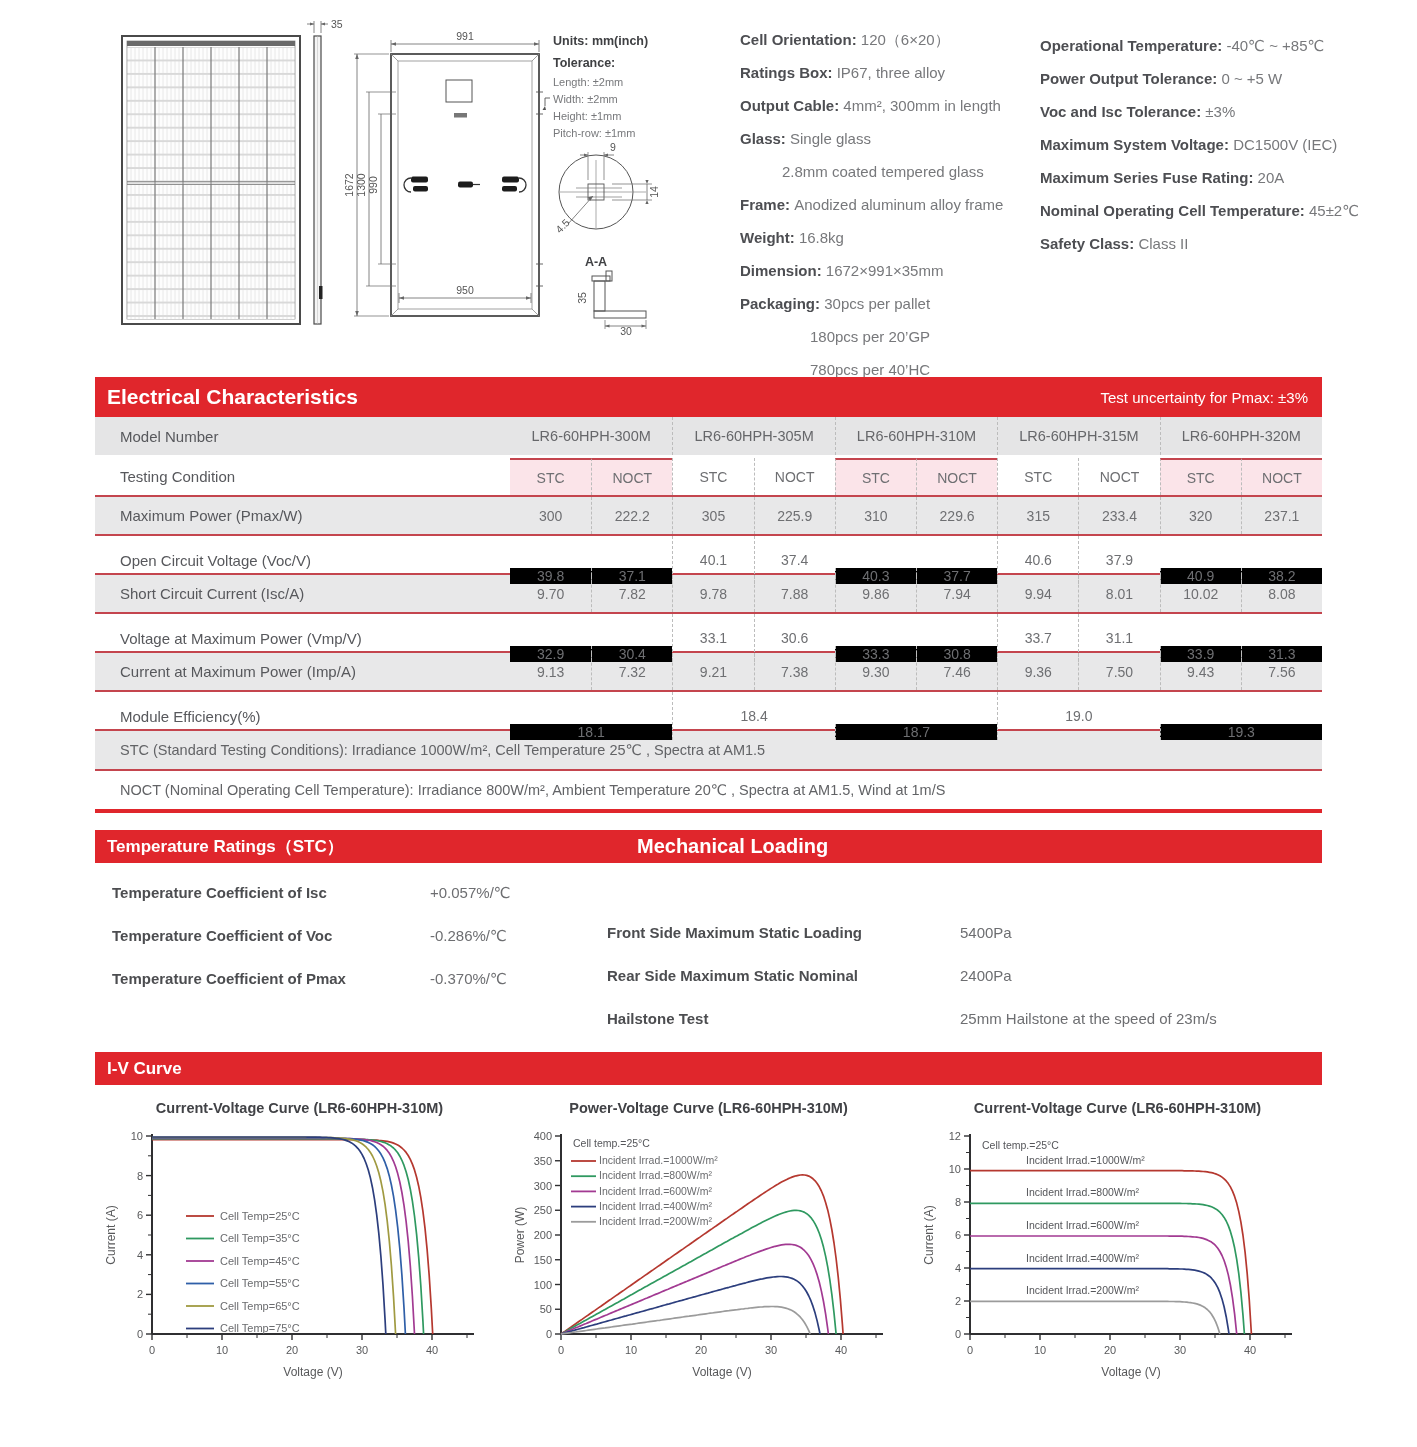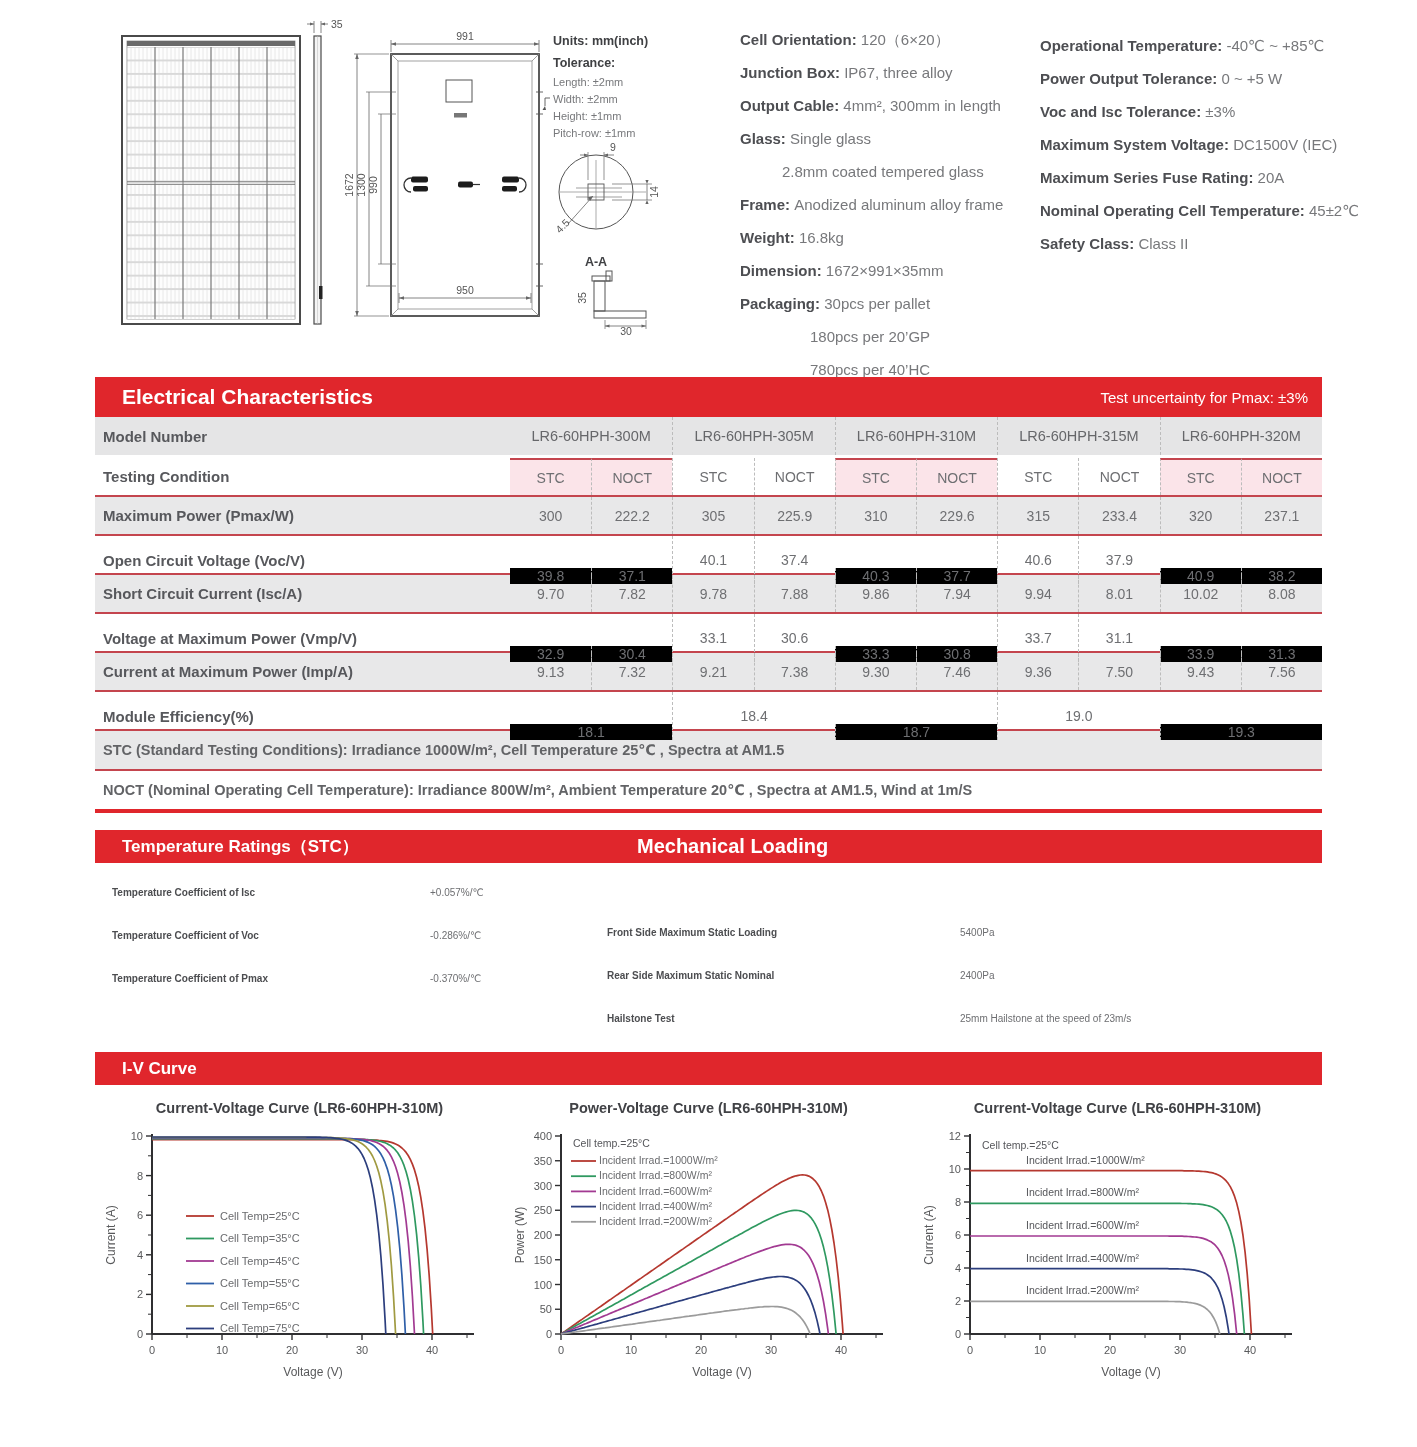--- a/index.html
+++ b/index.html
@@ -15,51 +15,51 @@
 
   
   .spec-col{position:absolute;font-size:15px;line-height:20px;}
   .spec-line{margin-bottom:13px;color:#77787b;}
   .spec-line b{color:#4d4e52;font-weight:bold;}
   .spec-line.ind1{margin-left:42px;}
   .spec-line.ind2{margin-left:70px;}
 
   
   .red-bar{background:#e0262c;color:#fff;display:flex;align-items:center;position:relative;}
-  .red-bar .bar-title{font-weight:bold;padding-left:27px;}
+  .red-bar .bar-title{font-weight:bold;padding-left:12px;}
   .bar-big{height:40px;}
   .bar-big .bar-title{font-size:21px;}
   .bar-small{height:33px;}
   .bar-small .bar-title{font-size:17px;}
   .bar-note{position:absolute;right:14px;font-size:15px;}
   .bar-title2{position:absolute;left:542px;font-weight:bold;font-size:20px;}
 
   
   #electrical{position:absolute;left:95px;top:377px;width:1227px;}
   .t-row{display:grid;grid-template-columns:415px repeat(10,1fr);align-items:stretch;}
   .t-row.merged{grid-template-columns:415px repeat(5,1fr);}
   .t-row.single{grid-template-columns:1fr;}
   .h37{height:37px;} .h38{height:38px;}
   .rb{border-bottom:2px solid #c4454e;}
   .bg-gray-row{background:#e8e8e9;}
   .modelrow{background:#e5e5e6;border-bottom:3px solid #fff;}
   .c{display:flex;align-items:center;justify-content:center;font-size:14px;color:#6e6f72;}
-  .c.lab{justify-content:flex-start;padding-left:8px;font-size:15px;color:#57585c;font-weight:bold;}
+  .c.lab{justify-content:flex-start;padding-left:25px;font-size:15px;color:#57585c;}
   .c.modelcell{font-size:14.5px;color:#66676a;}
   .c.note-c{font-size:14.5px;color:#626366;}
   .bg-pink{background:#000000;margin-top:32px;}
   .bg-pink2{background:#fbe4e9;}
   .redtop{border-top:2px solid #c4454e;}
   .vdash{border-left:1px dashed #bcbcbc;}
   #elec-redbar{height:4px;background:#e0262c;}
 
   
   #temp-mech{position:absolute;left:95px;top:830px;width:1227px;}
   .kv-block{position:absolute;top:52px;}
-  .kv-row{display:flex;margin-bottom:22px;font-size:10px;line-height:21px;}
+  .kv-row{display:flex;margin-bottom:22px;font-size:15px;line-height:21px;}
   .kv-row .kv-label{font-weight:bold;color:#4c4d50;}
   .kv-row .kv-value{color:#6d6e71;}
   #temp-rows{left:17px;width:505px;} #temp-rows .kv-label{flex:0 0 318px;}
   #mech-rows{left:512px;width:685px;margin-top:40px;} #mech-rows .kv-label{flex:0 0 353px;}
 
   
   #ivcurve{position:absolute;left:95px;top:1052px;width:1227px;}
   #charts-row{position:absolute;left:95px;top:1092px;width:1227px;display:flex;}
   .chart-block{width:409px;display:flex;flex-direction:column;align-items:center;}
   .chart-title{font-size:14.5px;font-weight:bold;color:#414246;margin:8px 0 4px 0;text-align:right;}
@@ -182,21 +182,21 @@
     </g>
     <text class="dimtext" x="40" y="162" text-anchor="middle" transform="rotate(-90 40 162)">35</text>
     <path d="M59 184v9 M100 184v9" stroke="#666" stroke-width="0.7"></path>
     <line x1="59" y1="190" x2="100" y2="190" stroke="#666" stroke-width="0.8"></line>
     <path d="M59 190l4.5 -1.6v3.2z M100 190l-4.5 -1.6v3.2z" fill="#666"></path>
     <text class="dimtext" x="80" y="199" text-anchor="middle">30</text>
   </svg>
 
   <div id="specs-left" class="spec-col" style="left:740px;top:30px;width:305px;">
       <div class="spec-line"><b>Cell Orientation: </b><span>120（6×20）</span></div>
-      <div class="spec-line"><b>Junction Box: </b><span>IP67, three alloy</span></div>
+      <div class="spec-line"><b>Ratings Box: </b><span>IP67, three alloy</span></div>
       <div class="spec-line"><b>Output Cable: </b><span>4mm², 300mm in length</span></div>
       <div class="spec-line"><b>Glass: </b><span>Single glass</span></div>
       <div class="spec-line ind1"><span>2.8mm coated tempered glass</span></div>
       <div class="spec-line"><b>Frame: </b><span>Anodized aluminum alloy frame</span></div>
       <div class="spec-line"><b>Weight: </b><span>16.8kg</span></div>
       <div class="spec-line"><b>Dimension: </b><span>1672×991×35mm</span></div>
       <div class="spec-line"><b>Packaging: </b><span>30pcs per pallet</span></div>
       <div class="spec-line ind2"><span>180pcs per 20’GP</span></div>
       <div class="spec-line ind2"><span>780pcs per 40’HC</span></div>
     </div>

